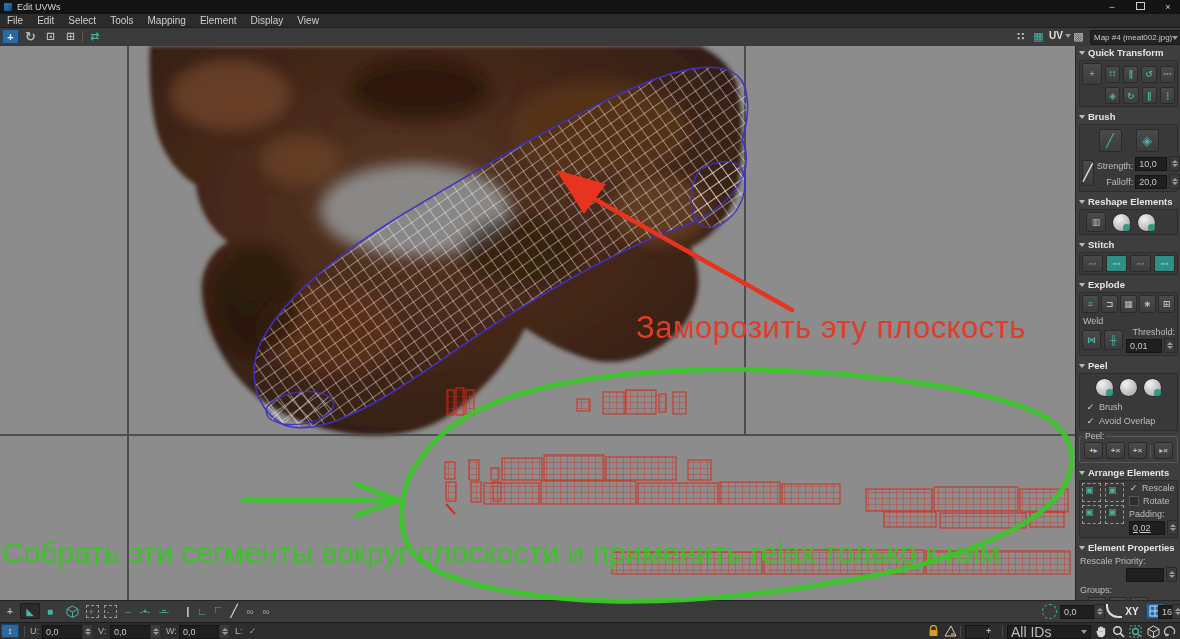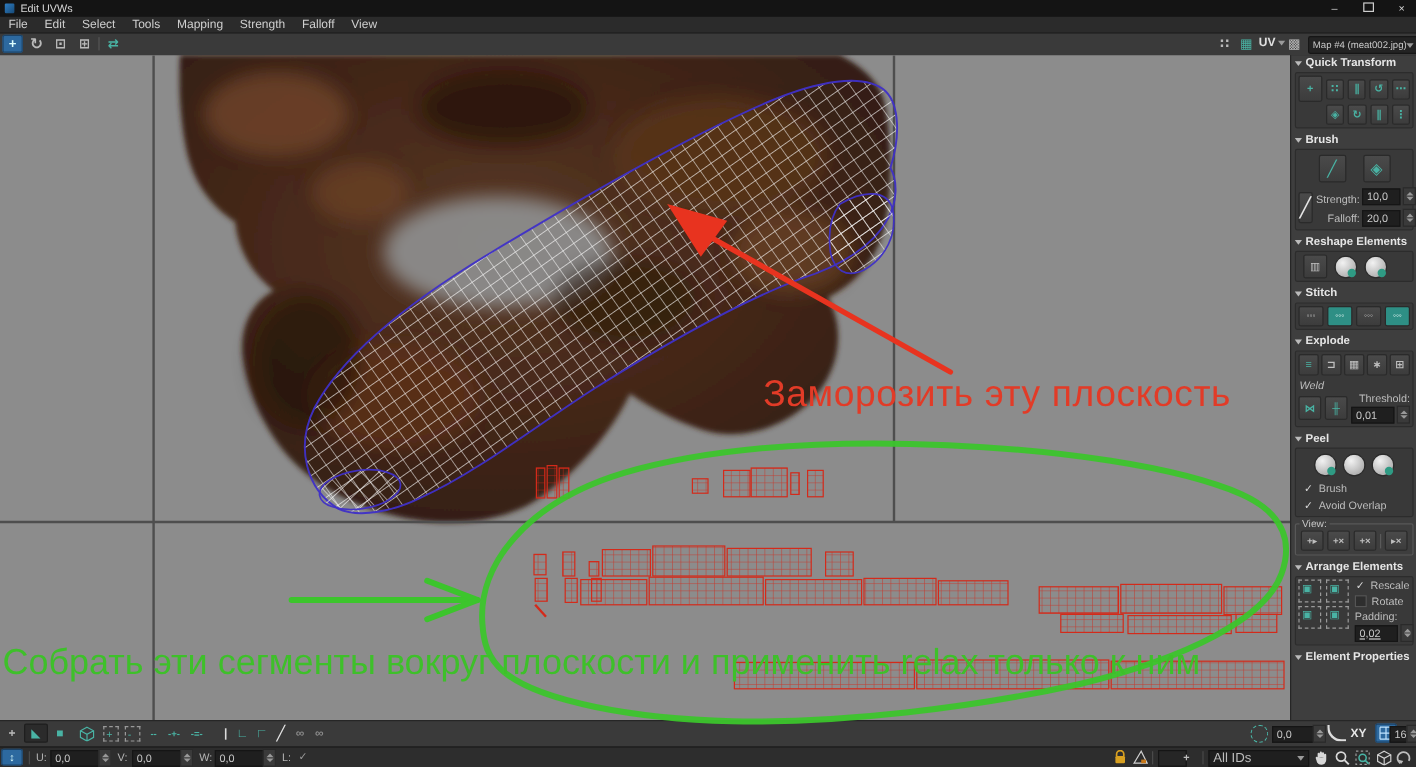--- a/index.html
+++ b/index.html
@@ -72,21 +72,21 @@
   .curve-icn{width:14px;height:12px;border-bottom-left-radius:12px;border-left:2px solid #ddd;border-bottom:2px solid #ddd;}
   #snap-btn{background:#2d699f;box-shadow:inset 0 0 0 1px #1c4266;border-radius:2px;width:18px;}
   
   #statusbar{left:0;top:622px;width:1180px;height:17px;background:#2d2d2d;border-top:1px solid #1b1b1b;z-index:20;
              color:#bdbdbd;font-size:9px;}
   .sicon{position:absolute;top:1px;height:14px;display:flex;align-items:center;justify-content:center;color:#b9b9b9;}
   #abs-toggle{left:1px;width:18px;background:#2d699f;border-radius:2px;color:#dff;box-shadow:inset 0 0 0 1px #1c4266;}
   .slabel{position:absolute;top:3px;color:#b4b4b4;}
   .ssep{position:absolute;top:3px;width:1px;height:11px;background:#4a4a4a;}
   #allids{position:absolute;left:1007px;top:2px;width:76px;height:12px;background:#1f1f1f;border:1px solid #141414;
-          display:flex;align-items:center;padding:0 3px;color:#bdbdbd;font-size:11px;}
+          display:flex;align-items:center;padding:0 3px;color:#bdbdbd;font-size:14px;}
   #allids .lbl{flex:1;}
   
   #overlay{left:0;top:0;width:1180px;height:639px;z-index:40;pointer-events:none;}
   #freeze-text{left:636px;top:310px;font-size:31px;letter-spacing:0.5px;color:#e23b27;z-index:45;pointer-events:none;white-space:nowrap;}
   #gather-text{left:2px;top:536px;font-size:30px;color:#3ec02a;z-index:45;pointer-events:none;white-space:nowrap;}
 </style>
 </head>
 <body>
 
 <div id="titlebar" class="abs">
@@ -98,22 +98,22 @@
     <span class="wc">×</span>
   </div>
 </div>
 
 <div id="menubar" class="abs">
   <span class="menu-item">File</span>
   <span class="menu-item">Edit</span>
   <span class="menu-item">Select</span>
   <span class="menu-item">Tools</span>
   <span class="menu-item">Mapping</span>
-  <span class="menu-item">Strength</span>
-  <span class="menu-item">Falloff</span>
+  <span class="menu-item">Element</span>
+  <span class="menu-item">Display</span>
   <span class="menu-item">View</span>
 </div>
 
 <div id="toolbar" class="abs">
   <span class="ticon active" style="left:2px">
       <b>+</b>
     </span>
   <span class="ticon" style="left:22px;font-size:13px">
       <b>↻</b>
     </span>
@@ -373,21 +373,21 @@
       <span class="icn" style="width:16px;height:16px;">
           <b>▦</b>
         </span>
       <span class="icn" style="width:16px;height:16px;">
           <b>∗</b>
         </span>
       <span class="icn" style="width:16px;height:16px;">
           <b>⊞</b>
         </span>
     </div>
-    <div class="plbl" style="margin:3px 0 1px 1px;font-style:italic;">Weld</div>
+    <div class="plbl" style="margin:3px 0 1px 1px;">Weld</div>
     <div class="row" style="gap:3px;">
       <span class="icn teal" style="width:19px;height:18px;">
           <b>⋈</b>
         </span>
       <span class="icn teal" style="width:19px;height:18px;">
           <b>╫</b>
         </span>
       <div style="flex:1;text-align:right;">
         <div class="plbl">Threshold:</div>
         <div class="row" style="justify-content:flex-end;gap:2px;margin-top:1px;">
@@ -418,21 +418,21 @@
     <div class="row" style="gap:4px;margin:2px 0 0 4px;">
       <span class="chk">✓</span>
       <span class="plbl">Brush</span>
     </div>
     <div class="row" style="gap:4px;margin:4px 0 2px 4px;">
       <span class="chk">✓</span>
       <span class="plbl">Avoid Overlap</span>
     </div>
   </div>
   <div class="group">
-    <span class="group-label">View:</span>
+    <span class="group-label">Peel:</span>
     <div class="row" style="gap:3px;justify-content:space-between;padding:1px 2px;">
       <span class="icn" style="width:18px;height:15px;font-size:8px;">
           <b>+▸</b>
         </span>
       <span class="icn" style="width:18px;height:15px;font-size:8px;">
           <b>+×</b>
         </span>
       <span class="icn" style="width:18px;height:15px;font-size:8px;">
           <b>+×</b>
         </span>
@@ -479,20 +479,42 @@
             <b class="dn"></b>
           </span>
       </div>
     </div>
   </div>
 
   <div class="rollout-h">
     <span class="tri-down"></span>
     <span>Element Properties</span>
   </div>
+  <div style="padding:2px 4px;">
+    <div class="plbl">Rescale Priority:</div>
+    <div class="row" style="justify-content:flex-end;gap:2px;margin-top:1px;">
+      <span class="vbox" style="width:30px;"></span>
+      <span class="spin">
+          <b class="up"></b>
+          <b class="dn"></b>
+        </span>
+    </div>
+    <div class="plbl" style="margin-top:3px;">Groups:</div>
+    <div class="row" style="gap:3px;margin-top:2px;margin-left:8px;">
+      <span class="icn" style="width:16px;height:14px;">
+          <b>⊞</b>
+        </span>
+      <span class="icn" style="width:16px;height:14px;">
+          <b>⊞</b>
+        </span>
+      <span class="icn" style="width:16px;height:14px;">
+          <b>⊞</b>
+        </span>
+    </div>
+  </div>
 </div>
 
 <div id="bottombar" class="abs">
   <span class="bicon" style="left:2px;">
       <b>+</b>
     </span>
   <span class="bicon teal pressed" style="left:20px;width:20px;">
       <b>◣</b>
     </span>
   <span class="bicon teal" style="left:42px;">

